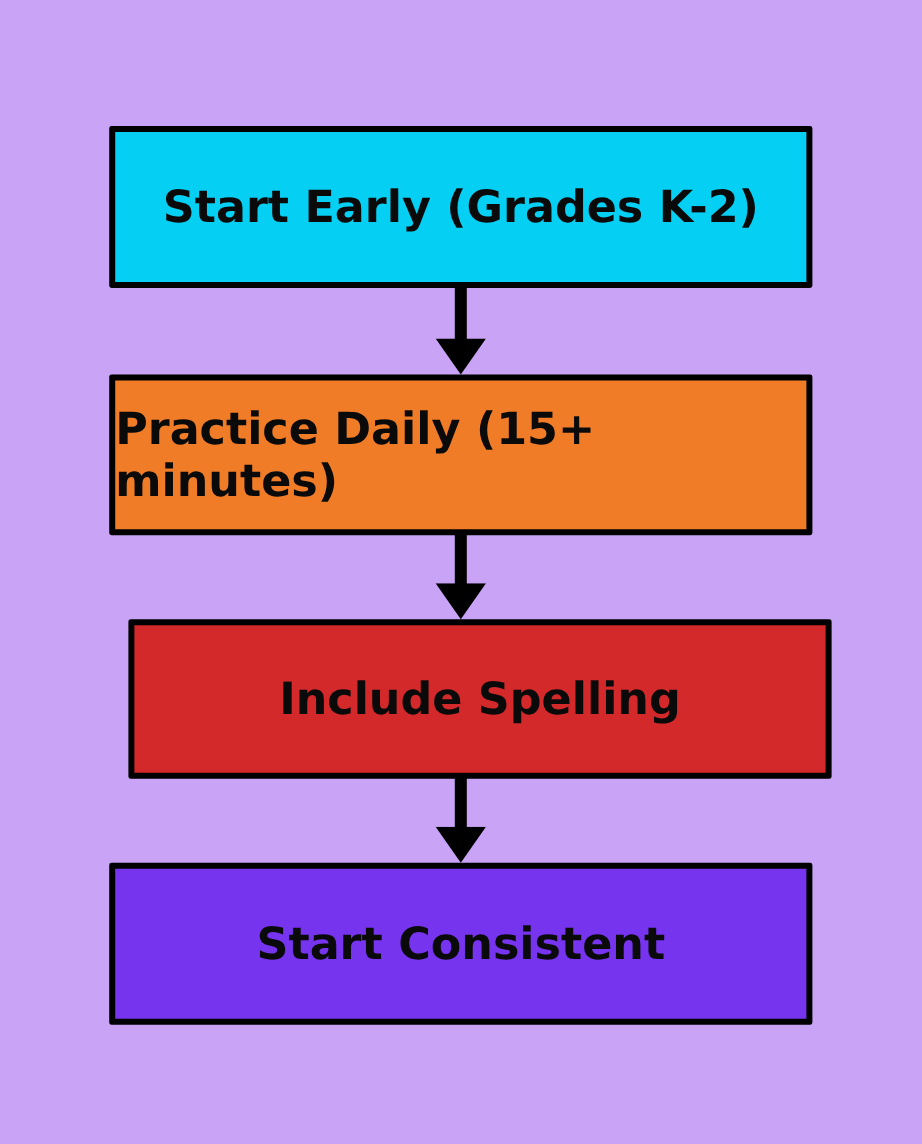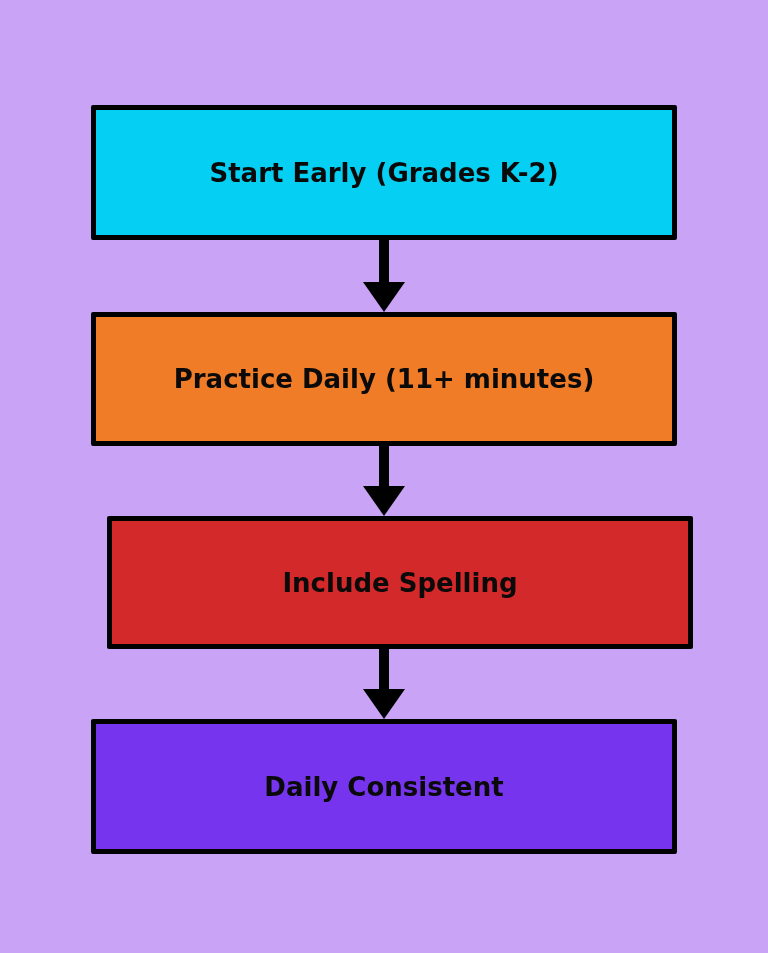--- a/index.html
+++ b/index.html
@@ -16,21 +16,21 @@
     width: 586px;
     box-sizing: border-box;
     border: 5px solid #000;
     border-radius: 2px;
     display: flex;
     align-items: center;
     justify-content: center;
   }
   .box span {
     font-weight: bold;
-    font-size: 26px;
+    font-size: 37px;
     color: #0a0a0a;
     letter-spacing: 0px;
   }
   .arrow {
     position: absolute;
     left: 362px;
     width: 44px;
   }
   .arrow .shaft {
     position: absolute;
@@ -51,21 +51,21 @@
   </div>
 
   <div class="arrow" style="top:238px; height:75px;">
     <div class="shaft" style="height:48px;"></div>
     <svg width="44" height="30" style="top:44px;" viewBox="0 0 44 30">
         <polygon points="1,0 43,0 22,30" fill="#000"></polygon>
       </svg>
   </div>
 
   <div class="box" style="top:312px; height:134px; background:#f07c28;">
-    <span>Practice Daily (11+ minutes)</span>
+    <span>Practice Daily (15+ minutes)</span>
   </div>
 
   <div class="arrow" style="top:444px; height:73px;">
     <div class="shaft" style="height:46px;"></div>
     <svg width="44" height="30" style="top:42px;" viewBox="0 0 44 30">
         <polygon points="1,0 43,0 22,30" fill="#000"></polygon>
       </svg>
   </div>
 
   <div class="box" style="top:516px; height:133px; background:#d4292a;margin-left:16px;">
@@ -73,16 +73,16 @@
   </div>
 
   <div class="arrow" style="top:647px; height:73px;">
     <div class="shaft" style="height:46px;"></div>
     <svg width="44" height="30" style="top:42px;" viewBox="0 0 44 30">
         <polygon points="1,0 43,0 22,30" fill="#000"></polygon>
       </svg>
   </div>
 
   <div class="box" style="top:719px; height:135px; background:#7634ef;">
-    <span>Daily Consistent</span>
+    <span>Start Consistent</span>
   </div>
 
 </div>
 
 </body></html>

